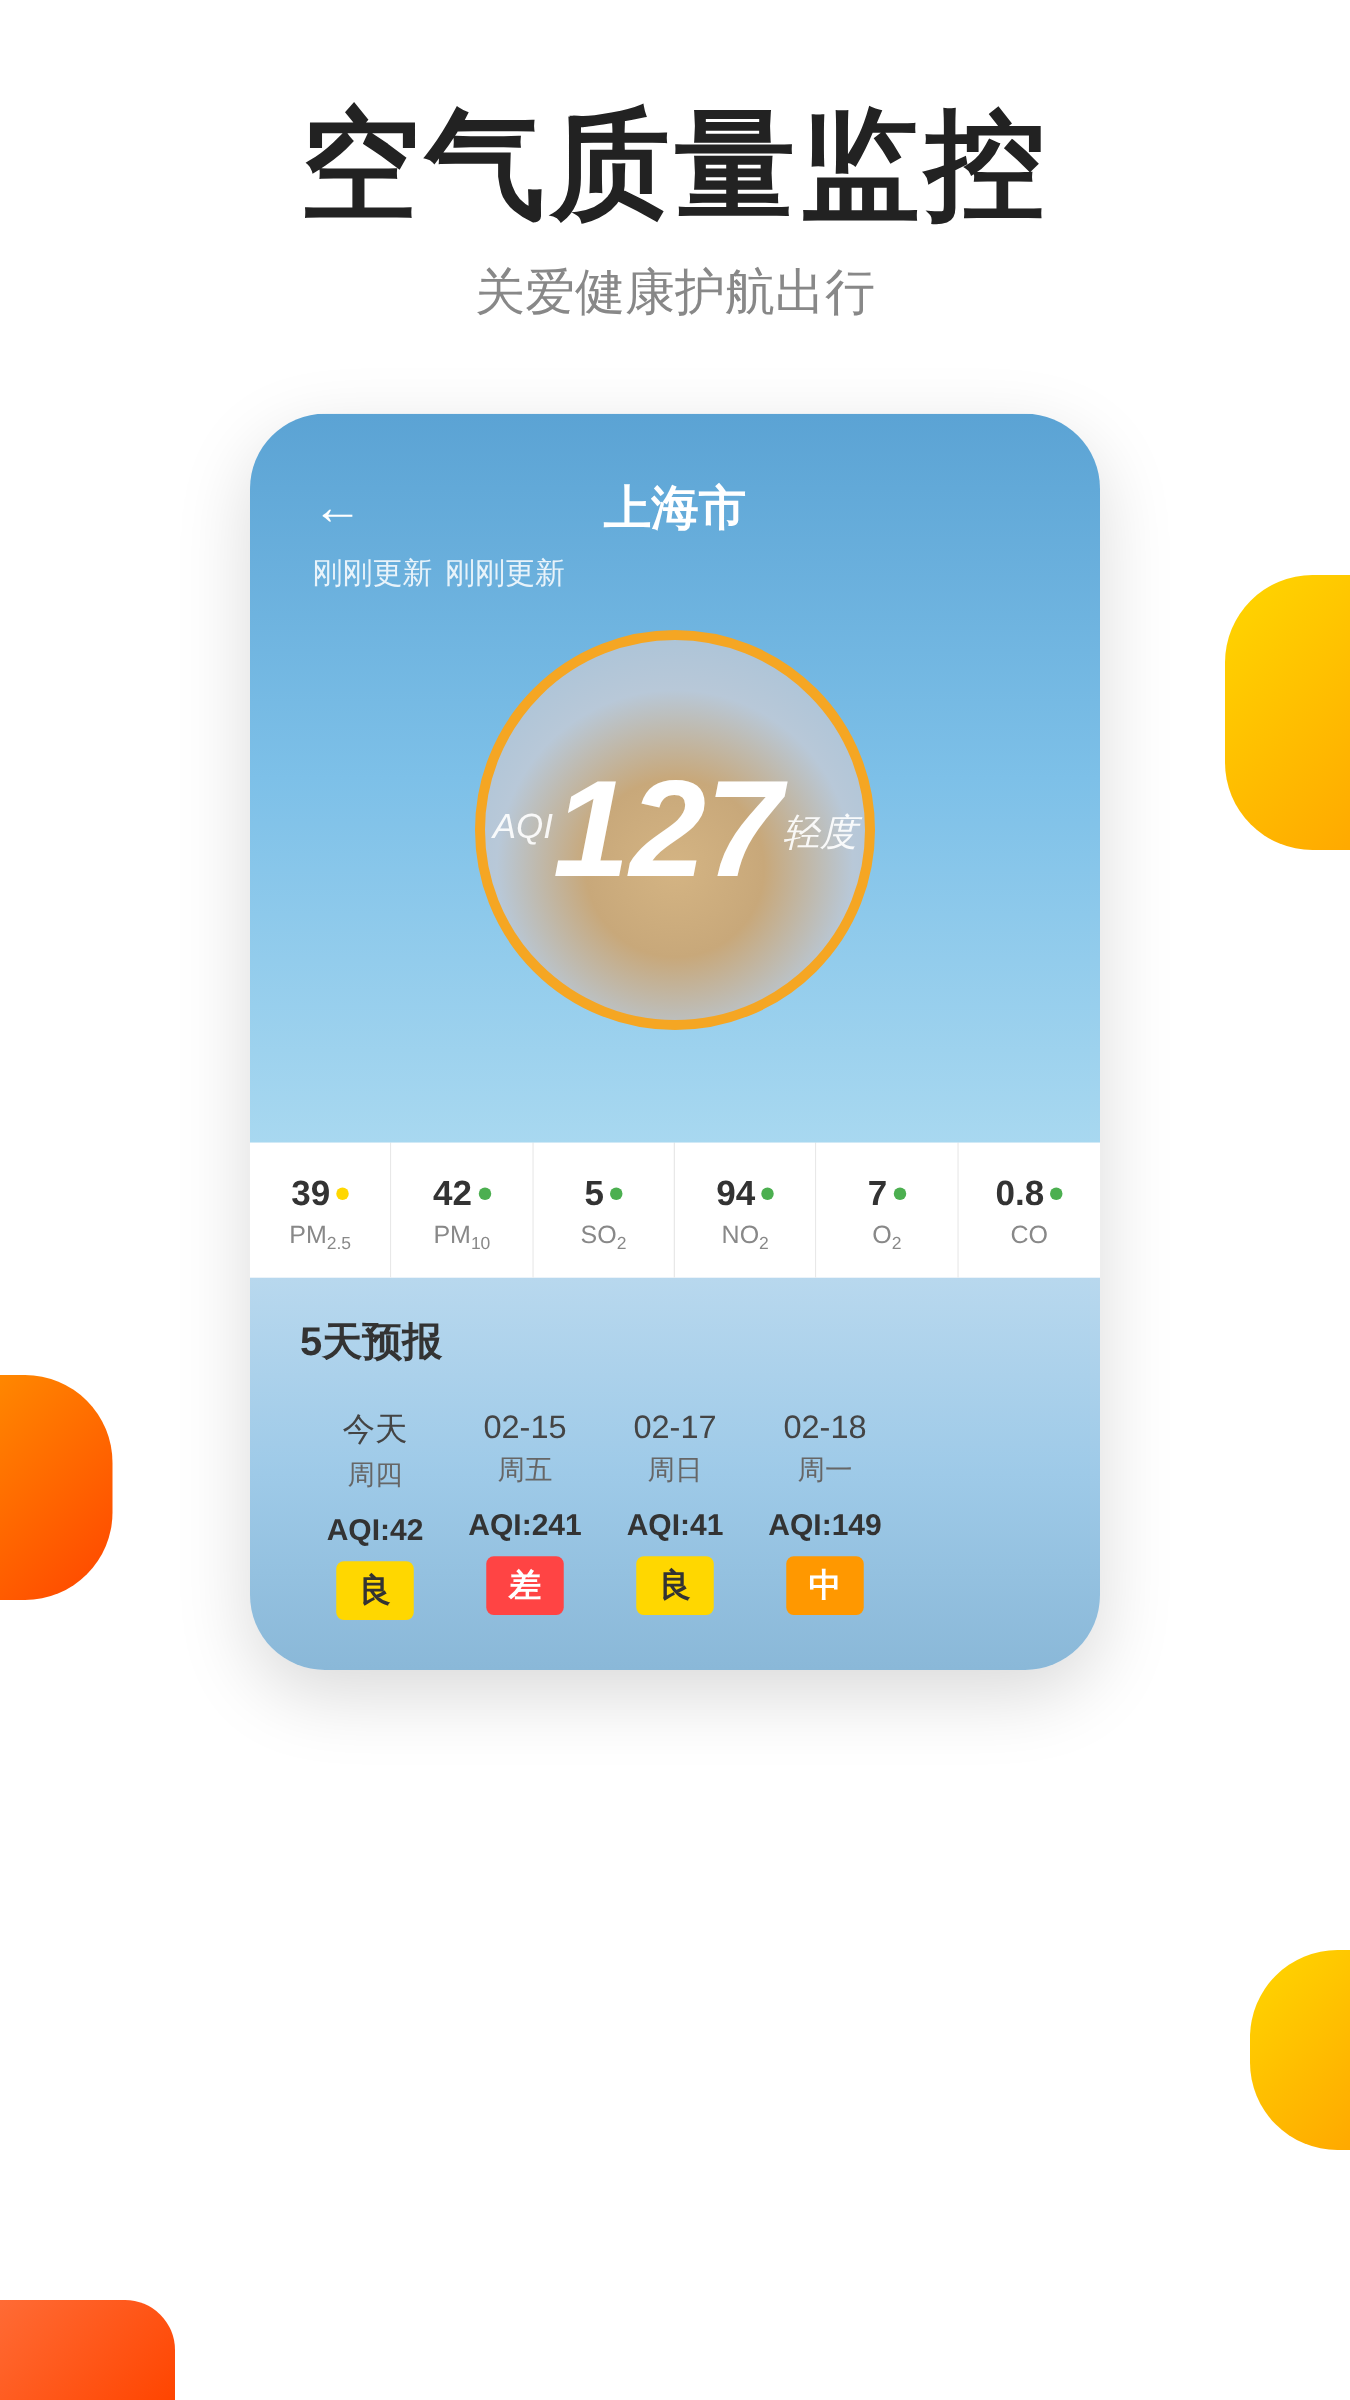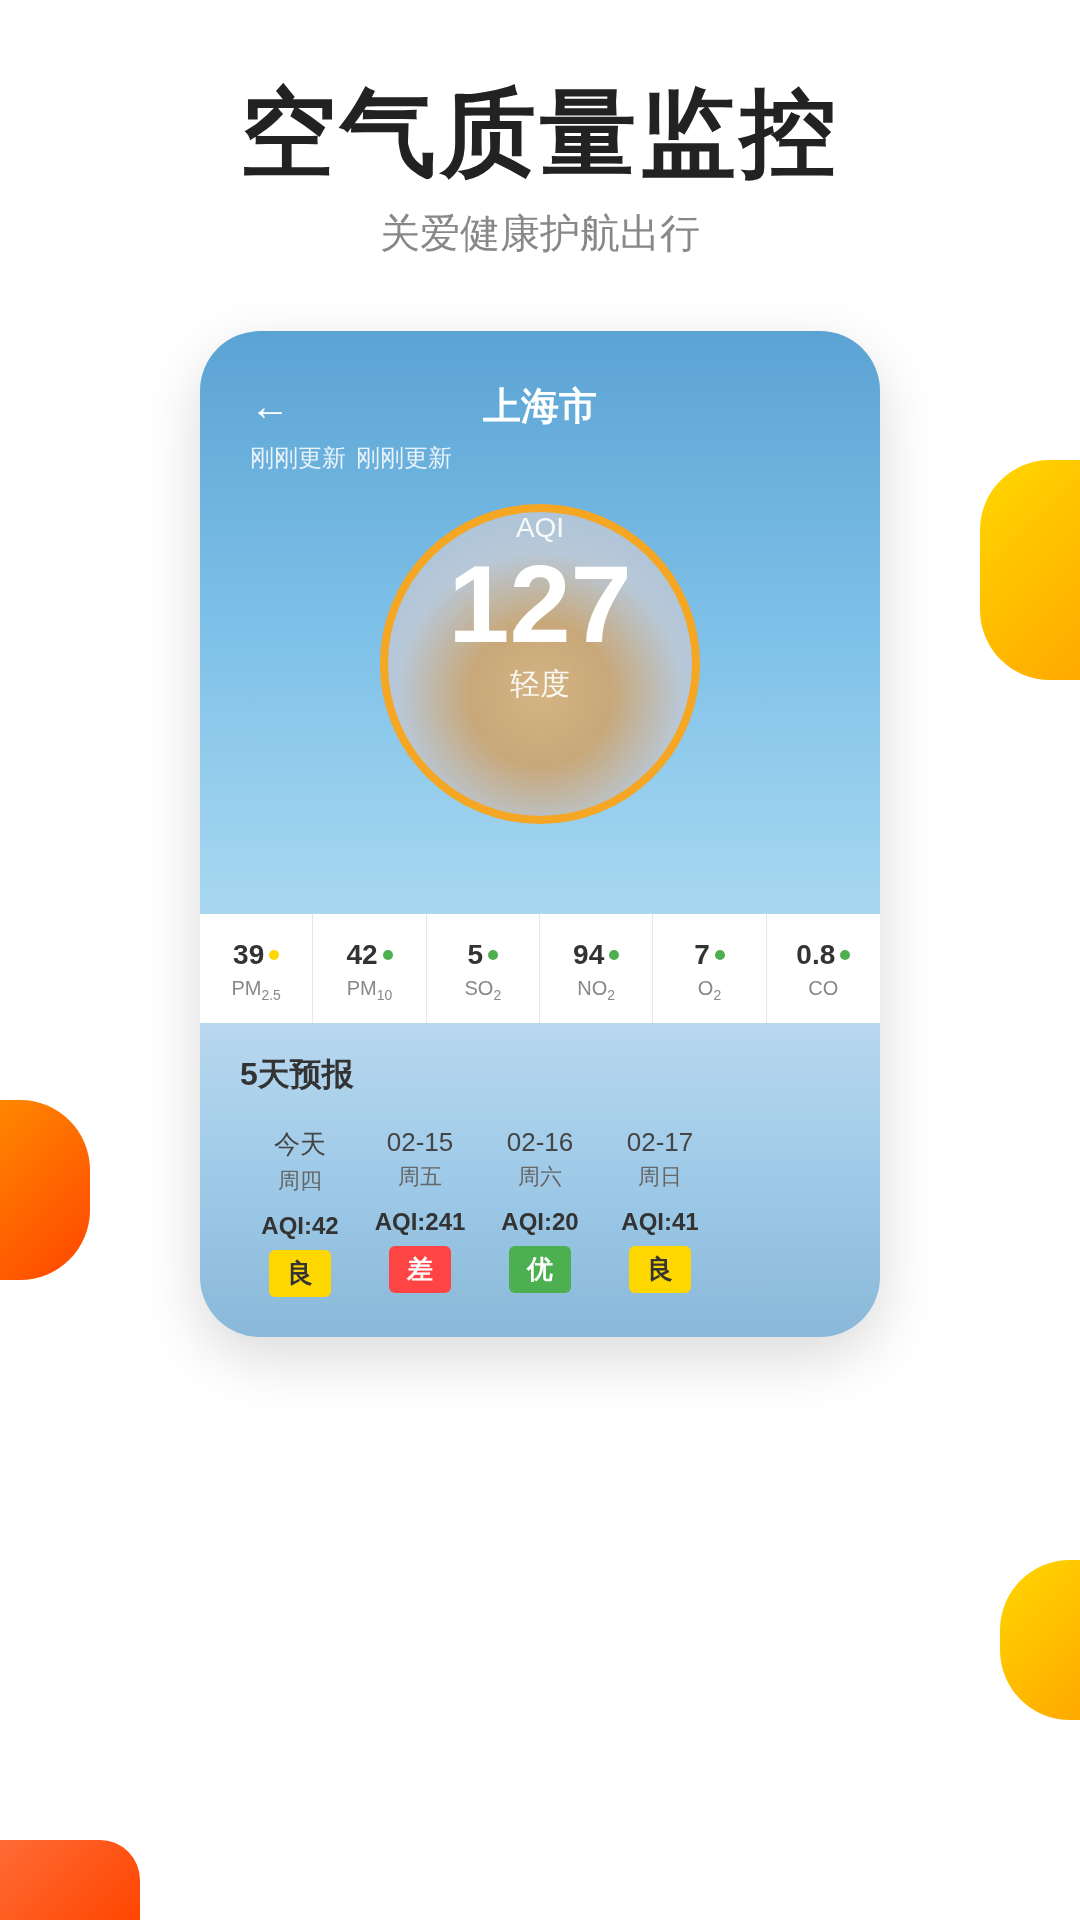--- a/index.html
+++ b/index.html
@@ -135,24 +135,24 @@
       align-items: center;
       margin: 20px 0 30px;
     }
     .aqi-circle-outer {
       width: 320px;
       height: 320px;
       border-radius: 50%;
       border: 8px solid #F5A623;
       background: radial-gradient(circle at 50% 60%, #D4B483 0%, #C8A87A 30%, #B8C8D8 60%, #A0C0D8 100%);
       display: flex;
-      flex-direction: column;
-      align-items: center;
-      justify-content: flex-start;
-      position: relative;
+      align-items: center;
+      justify-content: center;
+      position: relative;
+      font-style: italic;
     }
     .aqi-label {
       font-size: 28px;
       color: rgba(255,255,255,0.9);
       margin-bottom: 5px;
     }
     .aqi-value {
       font-size: 110px;
       font-weight: 700;
       color: white;
@@ -361,31 +361,31 @@
         <span class="forecast-badge badge-good">良</span>
       </div>
 
       <div class="forecast-day">
         <div class="forecast-day-name">02-15</div>
         <div class="forecast-date">周五</div>
         <div class="forecast-aqi">AQI:241</div>
         <span class="forecast-badge badge-bad">差</span>
       </div>
 
-      <div class="forecast-day">
-        <div class="forecast-day-name">02-16</div>
-        <div class="forecast-date">周六</div>
-        <div class="forecast-aqi">AQI:20</div>
-        <span class="forecast-badge badge-excellent">优</span>
-      </div>
 
       <div class="forecast-day">
         <div class="forecast-day-name">02-17</div>
         <div class="forecast-date">周日</div>
         <div class="forecast-aqi">AQI:41</div>
         <span class="forecast-badge badge-good">良</span>
       </div>
 
+      <div class="forecast-day">
+        <div class="forecast-day-name">02-18</div>
+        <div class="forecast-date">周一</div>
+        <div class="forecast-aqi">AQI:149</div>
+        <span class="forecast-badge badge-medium">中</span>
+      </div>
 
     </div>
   </div>
 
 </div>
 
 </body></html>

